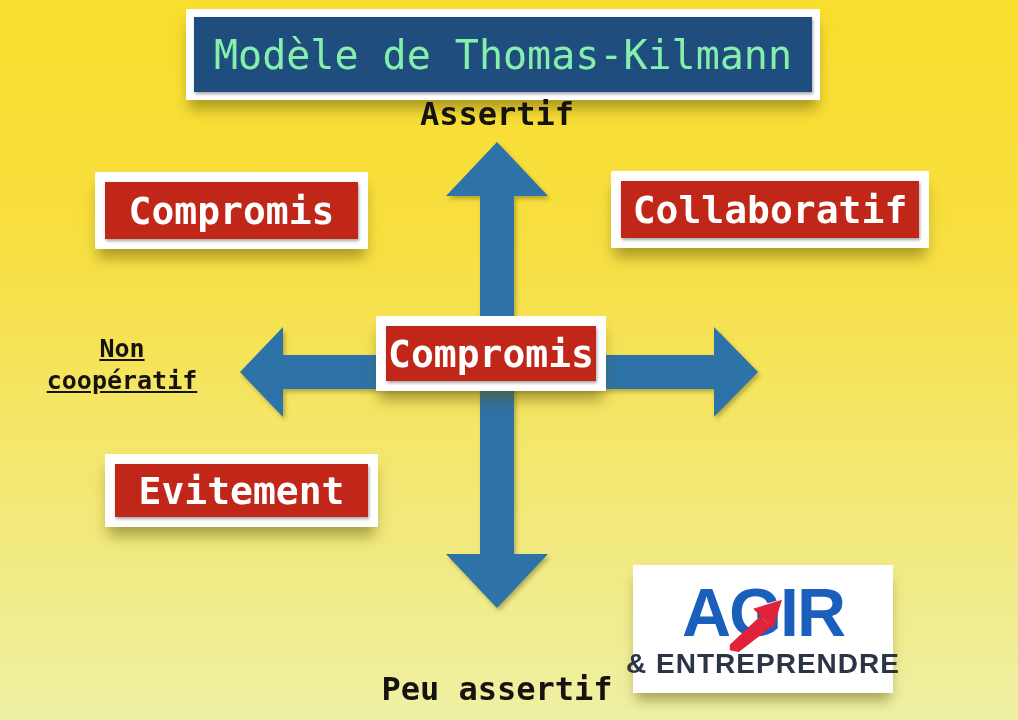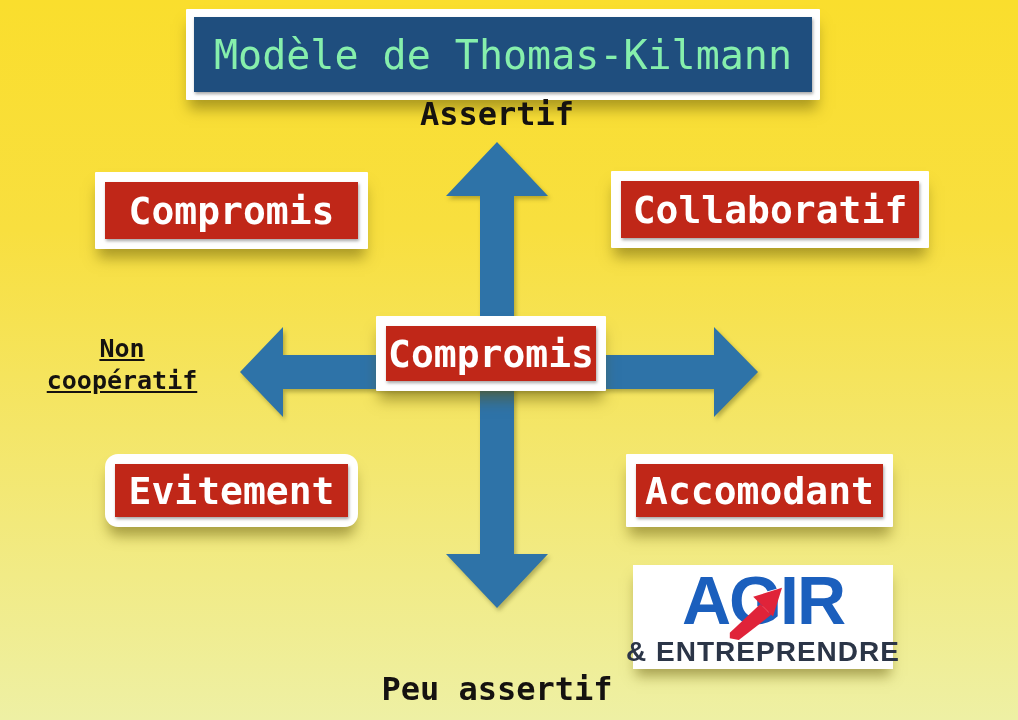--- a/index.html
+++ b/index.html
@@ -32,32 +32,32 @@
   .red-frame{padding:10px;box-sizing:border-box;}
   .red-inner{
     flex:1;background:var(--label_red);color:#fff;
     display:flex;align-items:center;justify-content:center;
     font-size:38px;font-weight:bold;white-space:nowrap;
     box-shadow:1px 2px 3px rgba(0,0,0,0.35);
   }
   .pos-dominateur{left:95px;top:172px;width:273px;height:77px;}
   .pos-collaboratif{left:599px;top:171px;width:318px;height:77px;margin-left:12px;}
   .pos-compromis{left:376px;top:316px;width:230px;height:75px;z-index:3;}
-  .pos-evitement{left:105px;top:454px;width:253px;height:73px;border-radius:13px;}
+  .pos-evitement{left:105px;top:454px;width:273px;height:73px;}
   .pos-accomodant{left:626px;top:454px;width:267px;height:73px;}
   .axis-label{
     position:absolute;z-index:2;color:#151210;font-weight:bold;
     text-align:center;font-size:32px;line-height:1.28;
   }
   .pos-assertif{left:377px;top:94px;width:240px;}
   .pos-noncoop{left:28px;top:333px;width:188px;font-size:25px;text-decoration:underline;}
   .pos-cooperatif{left:790px;top:353px;width:195px;font-size:26px;}
   .pos-peuassertif{left:372px;top:669px;width:250px;}
   .logo-box{
-    position:absolute;left:633px;top:565px;width:260px;height:104px;
+    position:absolute;left:633px;top:565px;width:260px;height:128px;
     background:#fff;z-index:2;
     box-shadow:0 10px 12px -3px rgba(95,85,10,0.5);
     display:flex;flex-direction:column;align-items:center;justify-content:center;
     font-family:"Liberation Sans",sans-serif;
   }
   .logo-wordmark{
     position:relative;line-height:1;
     font-size:68px;font-weight:bold;letter-spacing:-2px;
     color:var(--logo_blue);
   }
@@ -98,23 +98,20 @@
   </div>
 
   <div class="frame red-frame pos-compromis">
     <div class="red-inner">Compromis</div>
   </div>
 
   <div class="frame red-frame pos-evitement">
     <div class="red-inner">Evitement</div>
   </div>
 
-  <div class="frame red-frame pos-accomodant">
-    <div class="red-inner">Accomodant</div>
-  </div>
 
   <div class="logo-box">
     <div class="logo-wordmark">
       <span>AGIR</span>
       <svg class="logo-arrow" viewBox="0 0 60 60">
         <polygon points="2,52 36,20 48,32 12,60 2,58"></polygon>
         <polygon points="28,12 60,2 50,34"></polygon>
       </svg>
     </div>
     <div class="logo-tagline">&amp; ENTREPRENDRE</div>

